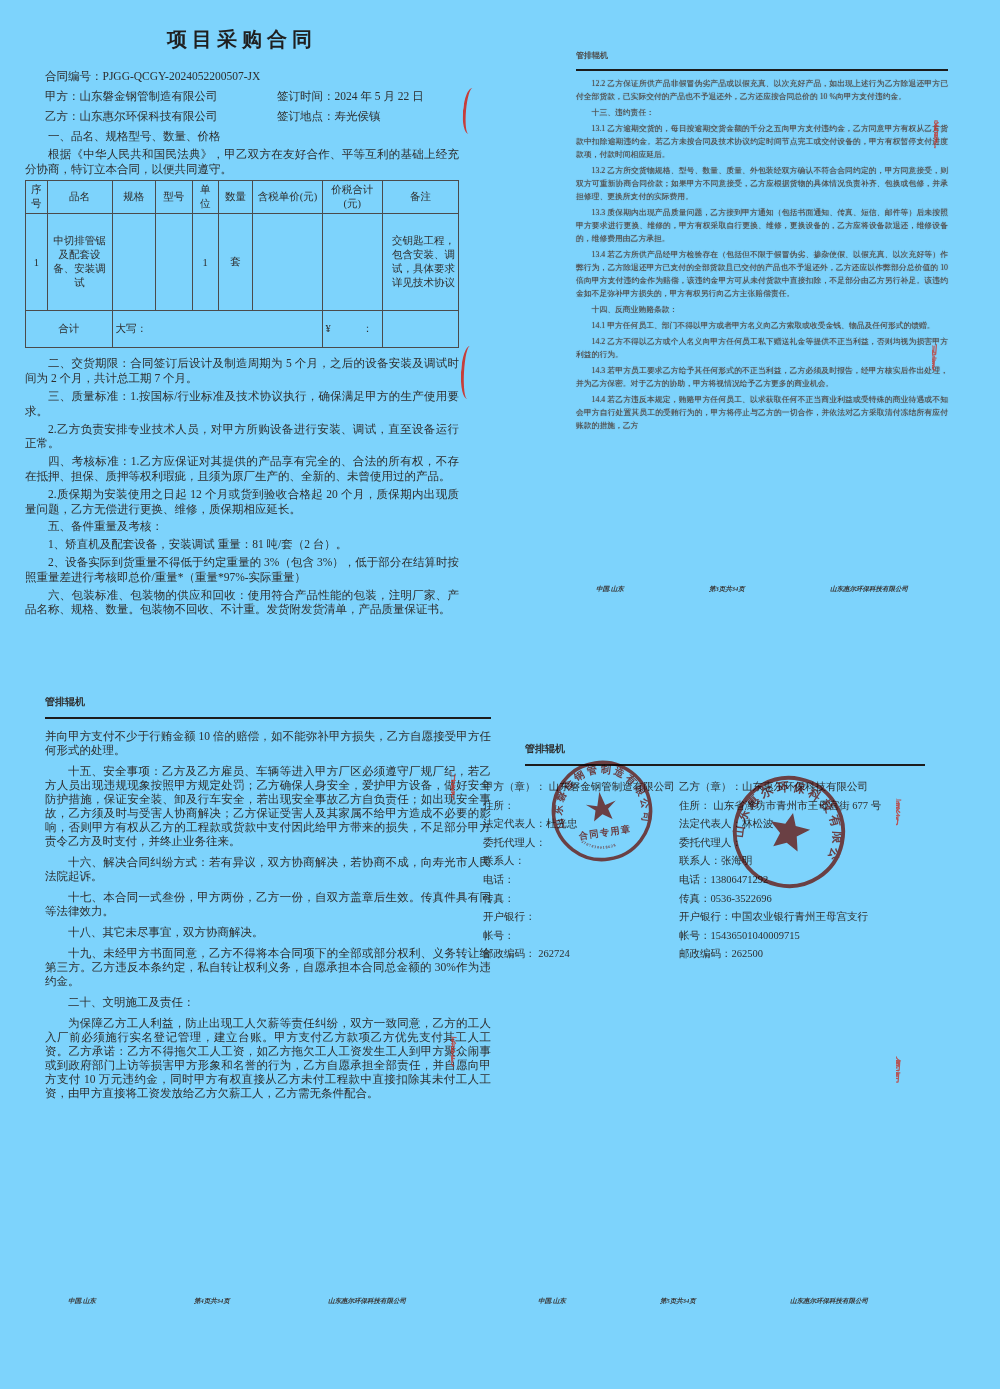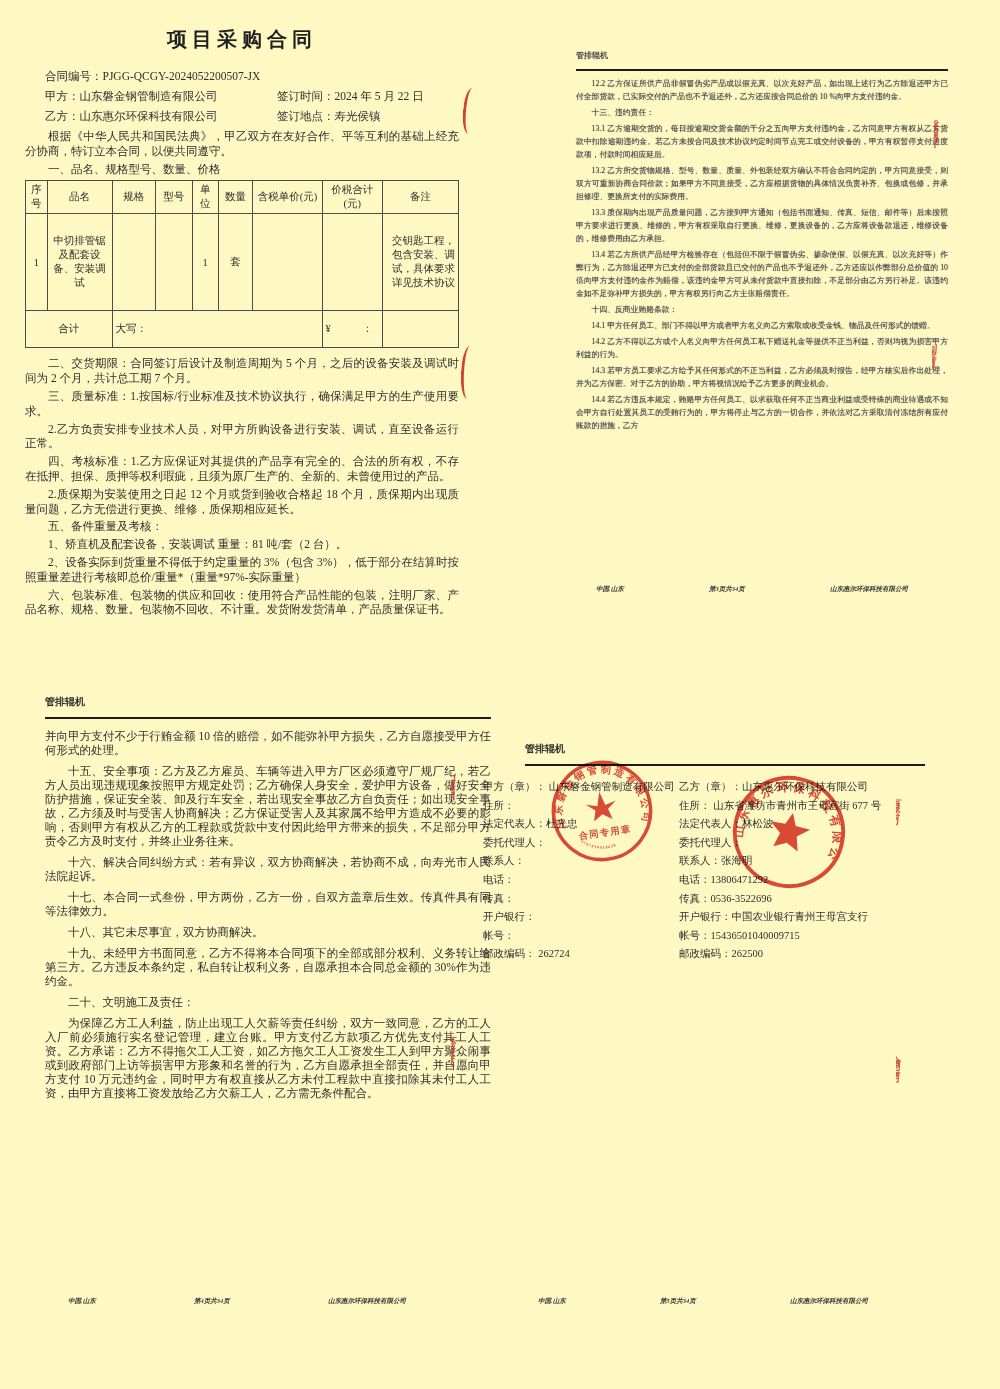--- a/index.html
+++ b/index.html
@@ -1,17 +1,17 @@
 <!DOCTYPE html>
 <html><head>
 <meta charset="utf-8">
 <style>
   html,body{margin:0;padding:0;background:#ffffff;}
   .canvas{
-    position:relative;width:1000px;height:1389px;background:#fef9c3;
+    position:relative;width:1000px;height:1389px;background:#7dd3fc;
     font-family:"Liberation Serif","DejaVu Serif",serif;color:#2e2e2e;overflow:hidden;
   }
   .page{position:absolute;}
   
   .p1{left:25px;top:18px;width:434px;font-size:11.5px;}
   .p1 .title{font-size:20px;font-weight:bold;text-align:center;letter-spacing:5px;margin:8px 0 16px 0;color:#1f1f1f;}
   .meta{margin-left:20px;}
   .meta .mrow{display:flex;margin-bottom:5px;}
   .meta .mrow .lft{width:232px;}
   .para{line-height:14.8px;margin:0 0 3px 0;text-indent:2em;text-align:justify;}
@@ -78,22 +78,22 @@
       </div>
       <div class="mrow">
         <span class="lft">甲方：山东磐金钢管制造有限公司</span>
         <span>签订时间：2024 年 5 月 22 日</span>
       </div>
       <div class="mrow">
         <span class="lft">乙方：山东惠尔环保科技有限公司</span>
         <span>签订地点：寿光侯镇</span>
       </div>
     </div>
+    <p class="para">一、品名、规格型号、数量、价格</p>
     <p class="para">根据《中华人民共和国民法典》，甲乙双方在友好合作、平等互利的基础上经充分协商，特订立本合同，以便共同遵守。</p>
-    <p class="para">一、品名、规格型号、数量、价格</p>
 
     <table class="ctable">
       <colgroup>
         <col style="width:5%">
           <col style="width:15%">
           <col style="width:10%">
           <col style="width:8.5%">
         <col style="width:6%">
           <col style="width:8%">
           <col style="width:16%">
@@ -129,21 +129,21 @@
         <td>¥　　　：</td>
         <td></td>
       </tr>
     </tbody>
       </table>
 
     <p class="para">二、交货期限：合同签订后设计及制造周期为 5 个月，之后的设备安装及调试时间为 2 个月，共计总工期 7 个月。</p>
     <p class="para">三、质量标准：1.按国标/行业标准及技术协议执行，确保满足甲方的生产使用要求。</p>
     <p class="para">2.乙方负责安排专业技术人员，对甲方所购设备进行安装、调试，直至设备运行正常。</p>
     <p class="para">四、考核标准：1.乙方应保证对其提供的产品享有完全的、合法的所有权，不存在抵押、担保、质押等权利瑕疵，且须为原厂生产的、全新的、未曾使用过的产品。</p>
-    <p class="para">2.质保期为安装使用之日起 12 个月或货到验收合格起 18 个月，质保期内出现质量问题，乙方无偿进行更换、维修，质保期相应延长。</p>
+    <p class="para">2.质保期为安装使用之日起 12 个月或货到验收合格起 20 个月，质保期内出现质量问题，乙方无偿进行更换、维修，质保期相应延长。</p>
     <p class="para">五、备件重量及考核：</p>
     <p class="para">1、矫直机及配套设备，安装调试 重量：81 吨/套（2 台）。</p>
     <p class="para">2、设备实际到货重量不得低于约定重量的 3%（包含 3%），低于部分在结算时按照重量差进行考核即总价/重量*（重量*97%-实际重量）</p>
     <p class="para">六、包装标准、包装物的供应和回收：使用符合产品性能的包装，注明厂家、产品名称、规格、数量。包装物不回收、不计重。发货附发货清单，产品质量保证书。</p>
   </section>
 
   <section class="page p2">
     <div class="phead">管排辊机</div>
     <p class="para">12.2 乙方保证所供产品非假冒伪劣产品或以假充真、以次充好产品，如出现上述行为乙方除退还甲方已付全部货款，已实际交付的产品也不予退还外，乙方还应按合同总价的 10 %向甲方支付违约金。</p>
     <p class="para">十三、违约责任：</p>

